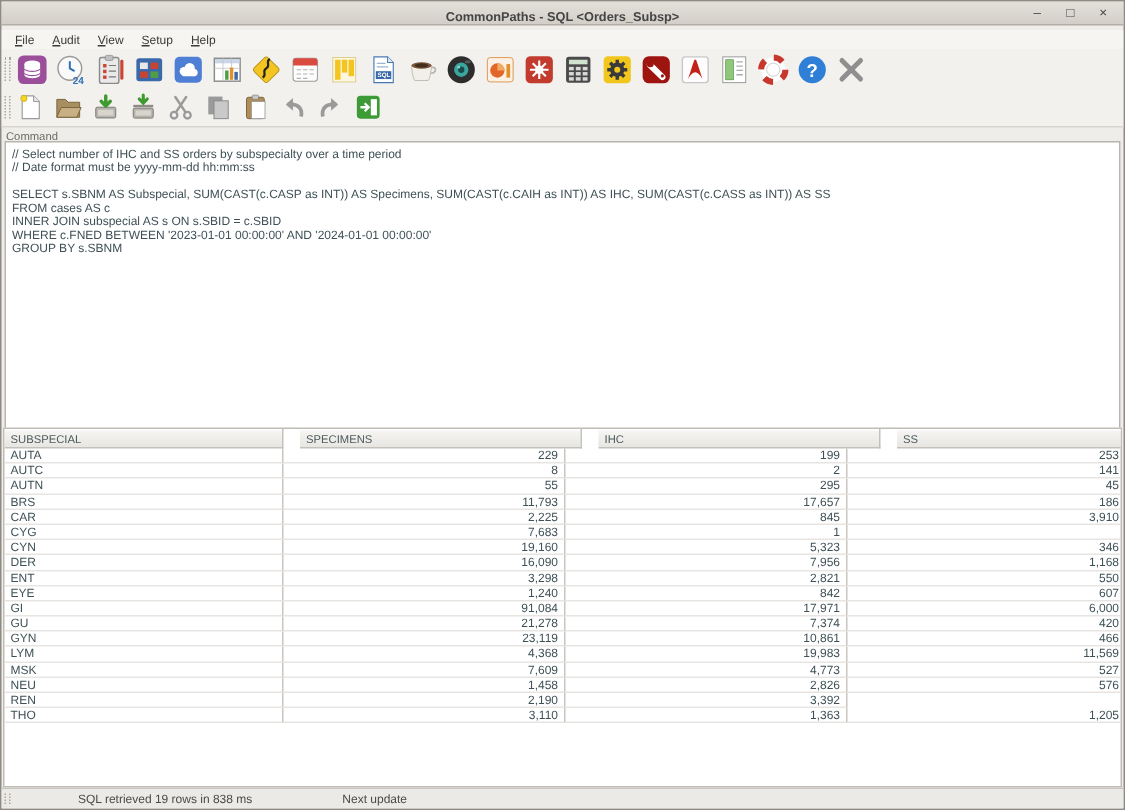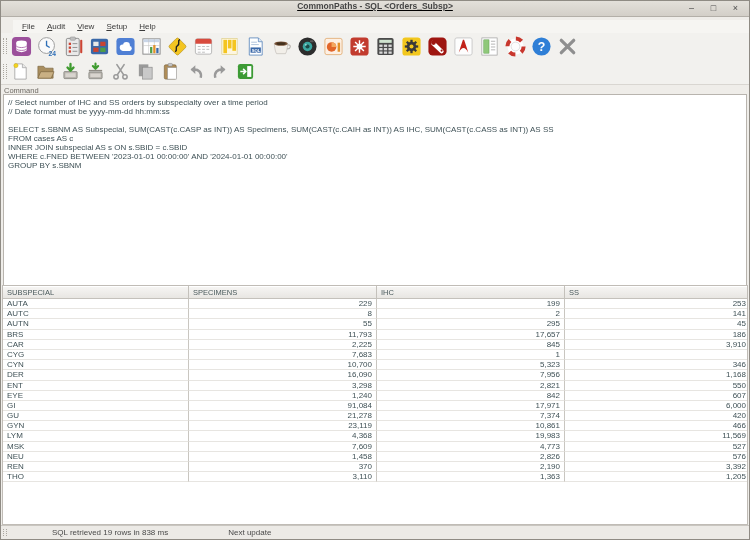--- a/index.html
+++ b/index.html
@@ -5,27 +5,27 @@
   * { margin:0; padding:0; box-sizing:border-box; }
   html,body { width:750px; height:540px; }
   body {
     position:relative; background:#efede9;
     font-family:"Liberation Sans","DejaVu Sans",sans-serif;
     border:1px solid #8f8b84; overflow:hidden;
   }
   
   .titlebar { position:absolute; top:0; left:0; right:0; height:16px;
     background:linear-gradient(#e3e0da,#d3cfc8); border-bottom:1px solid #b3afa8;
-    display:flex; align-items:flex-start;text-decoration:underline; }
+    display:flex; align-items:flex-end; }
   .title-text { flex:1; text-align:center; font-size:8.5px; font-weight:bold; color:#454545; }
   .win-controls { position:absolute; right:7px; top:0; height:100%; display:flex; gap:9px; align-items:center; }
   .win-btn { width:13px; text-align:center; font-size:9px; color:#4a4a4a; line-height:19px; }
   
   .menubar { position:absolute; top:19px; left:0; right:0; height:13px; background:#f6f5f2;
-    display:flex; align-items:center; padding-left:3px; font-size:8px; color:#3a3a3a;margin-left:12px; }
+    display:flex; align-items:center; padding-left:3px; font-size:8px; color:#3a3a3a; }
   .menu-item { padding:1px 6px; }
   .menu-item::first-letter { text-decoration:underline; }
   
   .toolbar { position:absolute; left:0; right:0; background:#f2f1ee; display:flex;
     align-items:center; padding-left:9px; gap:4px; }
   .toolbar-main { top:32px; height:26px; }
   .toolbar-edit { top:58px; height:26px; border-bottom:1px solid #d9d6d1; }
   .grip { position:absolute; left:2px; top:5px; bottom:5px; width:4px;
     border-left:1px dotted #aaa69f; border-right:1px dotted #aaa69f; }
   .tbtn { width:22px; height:22px; display:flex; align-items:center; justify-content:center; }
@@ -34,21 +34,21 @@
   
   .cmd-label { position:absolute; top:85px; left:3px; font-size:7.5px; color:#6e6a64; }
   .cmd-box { position:absolute; top:93px; left:2px; right:2px; height:231px; background:#fff;
     border:1px solid #b8b4ae; padding:3px 4px; font-size:8px; line-height:9px; color:#3f5156;
     overflow:hidden; }
   .cmd-line { min-height:9px; white-space:pre; }
   
   .grid { position:absolute; top:284px; left:1px; right:1px; bottom:14px; background:#fff;
     border:1px solid #c0bcb6; overflow:hidden; }
   .thead, .trow { display:grid; grid-template-columns:186px 188px 188px 186px; }
-  .thead { height:13px; }
+  .thead { height:13px;gap:11px; }
   .th { background:linear-gradient(#f7f6f4,#e8e6e2); border-right:1px solid #c4c1bb;
     border-bottom:1px solid #c4c1bb; box-shadow:inset 0 1px 0 #fff;
     font-size:7.5px; color:#4a5a5c; display:flex; align-items:center; padding-left:4px;
     overflow:hidden; white-space:nowrap; }
   .trow { height:10.2px; }
   .tcell { border-right:1px solid #c9c6c0; border-bottom:1px solid #e7e5e1; font-size:8px;
     color:#3f5156; line-height:9.5px; padding:0 4px; overflow:hidden; white-space:nowrap; }
   .tcell.num { text-align:right; }
   
   .statusbar { position:absolute; bottom:0; left:0; right:0; height:14px; background:#eceae6;
@@ -391,21 +391,21 @@
         <div class="tcell num">3,910</div>
       </div>
       <div class="trow">
         <div class="tcell">CYG</div>
         <div class="tcell num">7,683</div>
         <div class="tcell num">1</div>
         <div class="tcell num"></div>
       </div>
       <div class="trow">
         <div class="tcell">CYN</div>
-        <div class="tcell num">10,700</div>
+        <div class="tcell num">19,160</div>
         <div class="tcell num">5,323</div>
         <div class="tcell num">346</div>
       </div>
       <div class="trow">
         <div class="tcell">DER</div>
         <div class="tcell num">16,090</div>
         <div class="tcell num">7,956</div>
         <div class="tcell num">1,168</div>
       </div>
       <div class="trow">
@@ -451,21 +451,20 @@
         <div class="tcell num">527</div>
       </div>
       <div class="trow">
         <div class="tcell">NEU</div>
         <div class="tcell num">1,458</div>
         <div class="tcell num">2,826</div>
         <div class="tcell num">576</div>
       </div>
       <div class="trow">
         <div class="tcell">REN</div>
-        <div class="tcell num">370</div>
         <div class="tcell num">2,190</div>
         <div class="tcell num">3,392</div>
       </div>
       <div class="trow">
         <div class="tcell">THO</div>
         <div class="tcell num">3,110</div>
         <div class="tcell num">1,363</div>
         <div class="tcell num">1,205</div>
       </div>
     </div>

